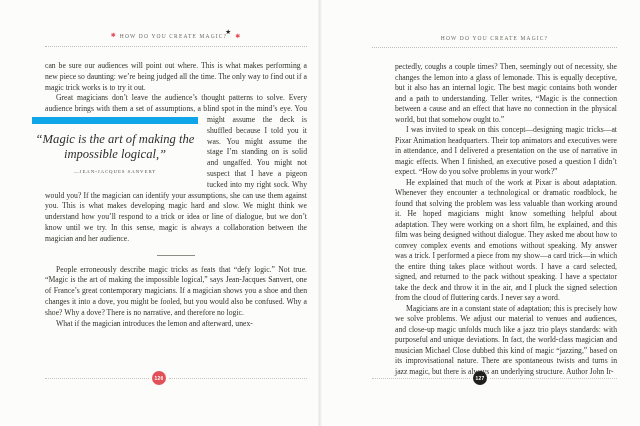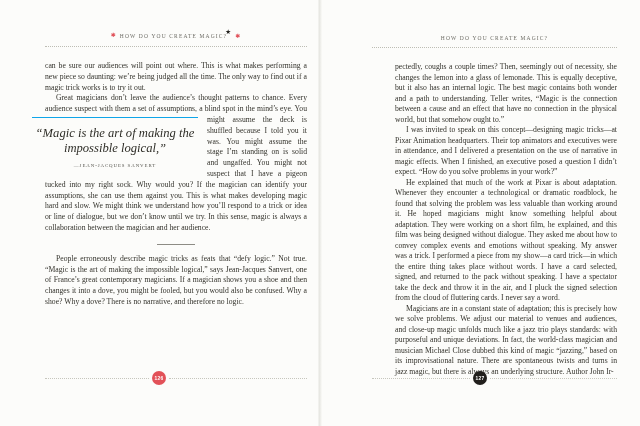--- a/index.html
+++ b/index.html
@@ -38,21 +38,21 @@
     font-size: 7.7px; color: #33322b; text-align: justify;
     line-height: 10.8px;
   }
   .page.right .para { line-height: 10.5px; margin-left: 23px; }
   .para.indent { text-indent: 11px; }
 
   
   .pull-quote {
     float: left; display: block;
     width: 166px; margin: 2px 9px 2px -13px;
-    border-top: 1px solid #0ea5e9;
+    border-top: 7px solid #0ea5e9;
     padding-top: 8px;
     text-align: center; text-indent: 0;
   }
   .quote-text {
     display: block;
     font-style: italic; font-size: 12.6px; line-height: 15.5px; color: #2f2e28;
   }
   .quote-attribution {
     display: block; margin-top: 4px;
     font-style: normal; font-size: 4.9px; letter-spacing: 0.9px; color: #55544d;
@@ -95,29 +95,30 @@
     <div class="page-header">
       <div class="header-line">
         <span class="star-red lead">✱</span><span>HOW DO YOU CREATE MAGIC?</span><span class="star-black">★</span><span class="star-red trail">✱</span>
       </div>
       <div class="header-rule"></div>
     </div>
 
     <div class="page-body">
       <p class="para"><span>can be sure our audiences will point out where. This is what makes performing a new piece so daunting: we’re being judged all the time. The only way to find out if a magic trick works is to try it out.</span></p>
       <p class="para indent">
-        <span>Great magicians don’t leave the audience’s thought patterns to chance. Every audience suspect with them a set of assumptions, a blind</span>
+        <span>Great magicians don’t leave the audience’s thought patterns to solve. Every audience brings with them a set of assumptions, a blind</span>
         <span class="pull-quote">
           <span class="quote-text">“Magic is the art of making the impossible logical,”</span>
           <span class="quote-attribution">—JEAN-JACQUES SANVERT</span>
         </span>
         <span>spot in the mind’s eye. You might assume the deck is shuffled because I told you it was. You might assume the stage I’m standing on is solid and ungaffed. You might not suspect that I have a pigeon tucked into my right sock. Why would you? If the magician can identify your assumptions, she can use them against you. This is what makes developing magic hard and slow. We might think we understand how you’ll respond to a trick or idea or line of dialogue, but we don’t know until we try. In this sense, magic is always a collaboration between the magician and her audience.</span>
       </p>
       <div class="section-divider"></div>
       <p class="para indent"><span>People erroneously describe magic tricks as feats that “defy logic.” Not true. “Magic is the art of making the impossible logical,” says Jean-Jacques Sanvert, one of France’s great contemporary magicians. If a magician shows you a shoe and then changes it into a dove, you might be fooled, but you would also be confused. Why a shoe? Why a dove? There is no narrative, and therefore no logic.</span></p>
+      <p class="para indent"><span>What if the magician introduces the lemon and afterward, unex-</span></p>
     </div>
 
     <div class="page-footer">
       <div class="footer-rule seg-left-a"></div>
       <div class="page-number-badge badge-red">126</div>
       <div class="footer-rule seg-left-b"></div>
     </div>
   </div>
 
   <div class="page right">

